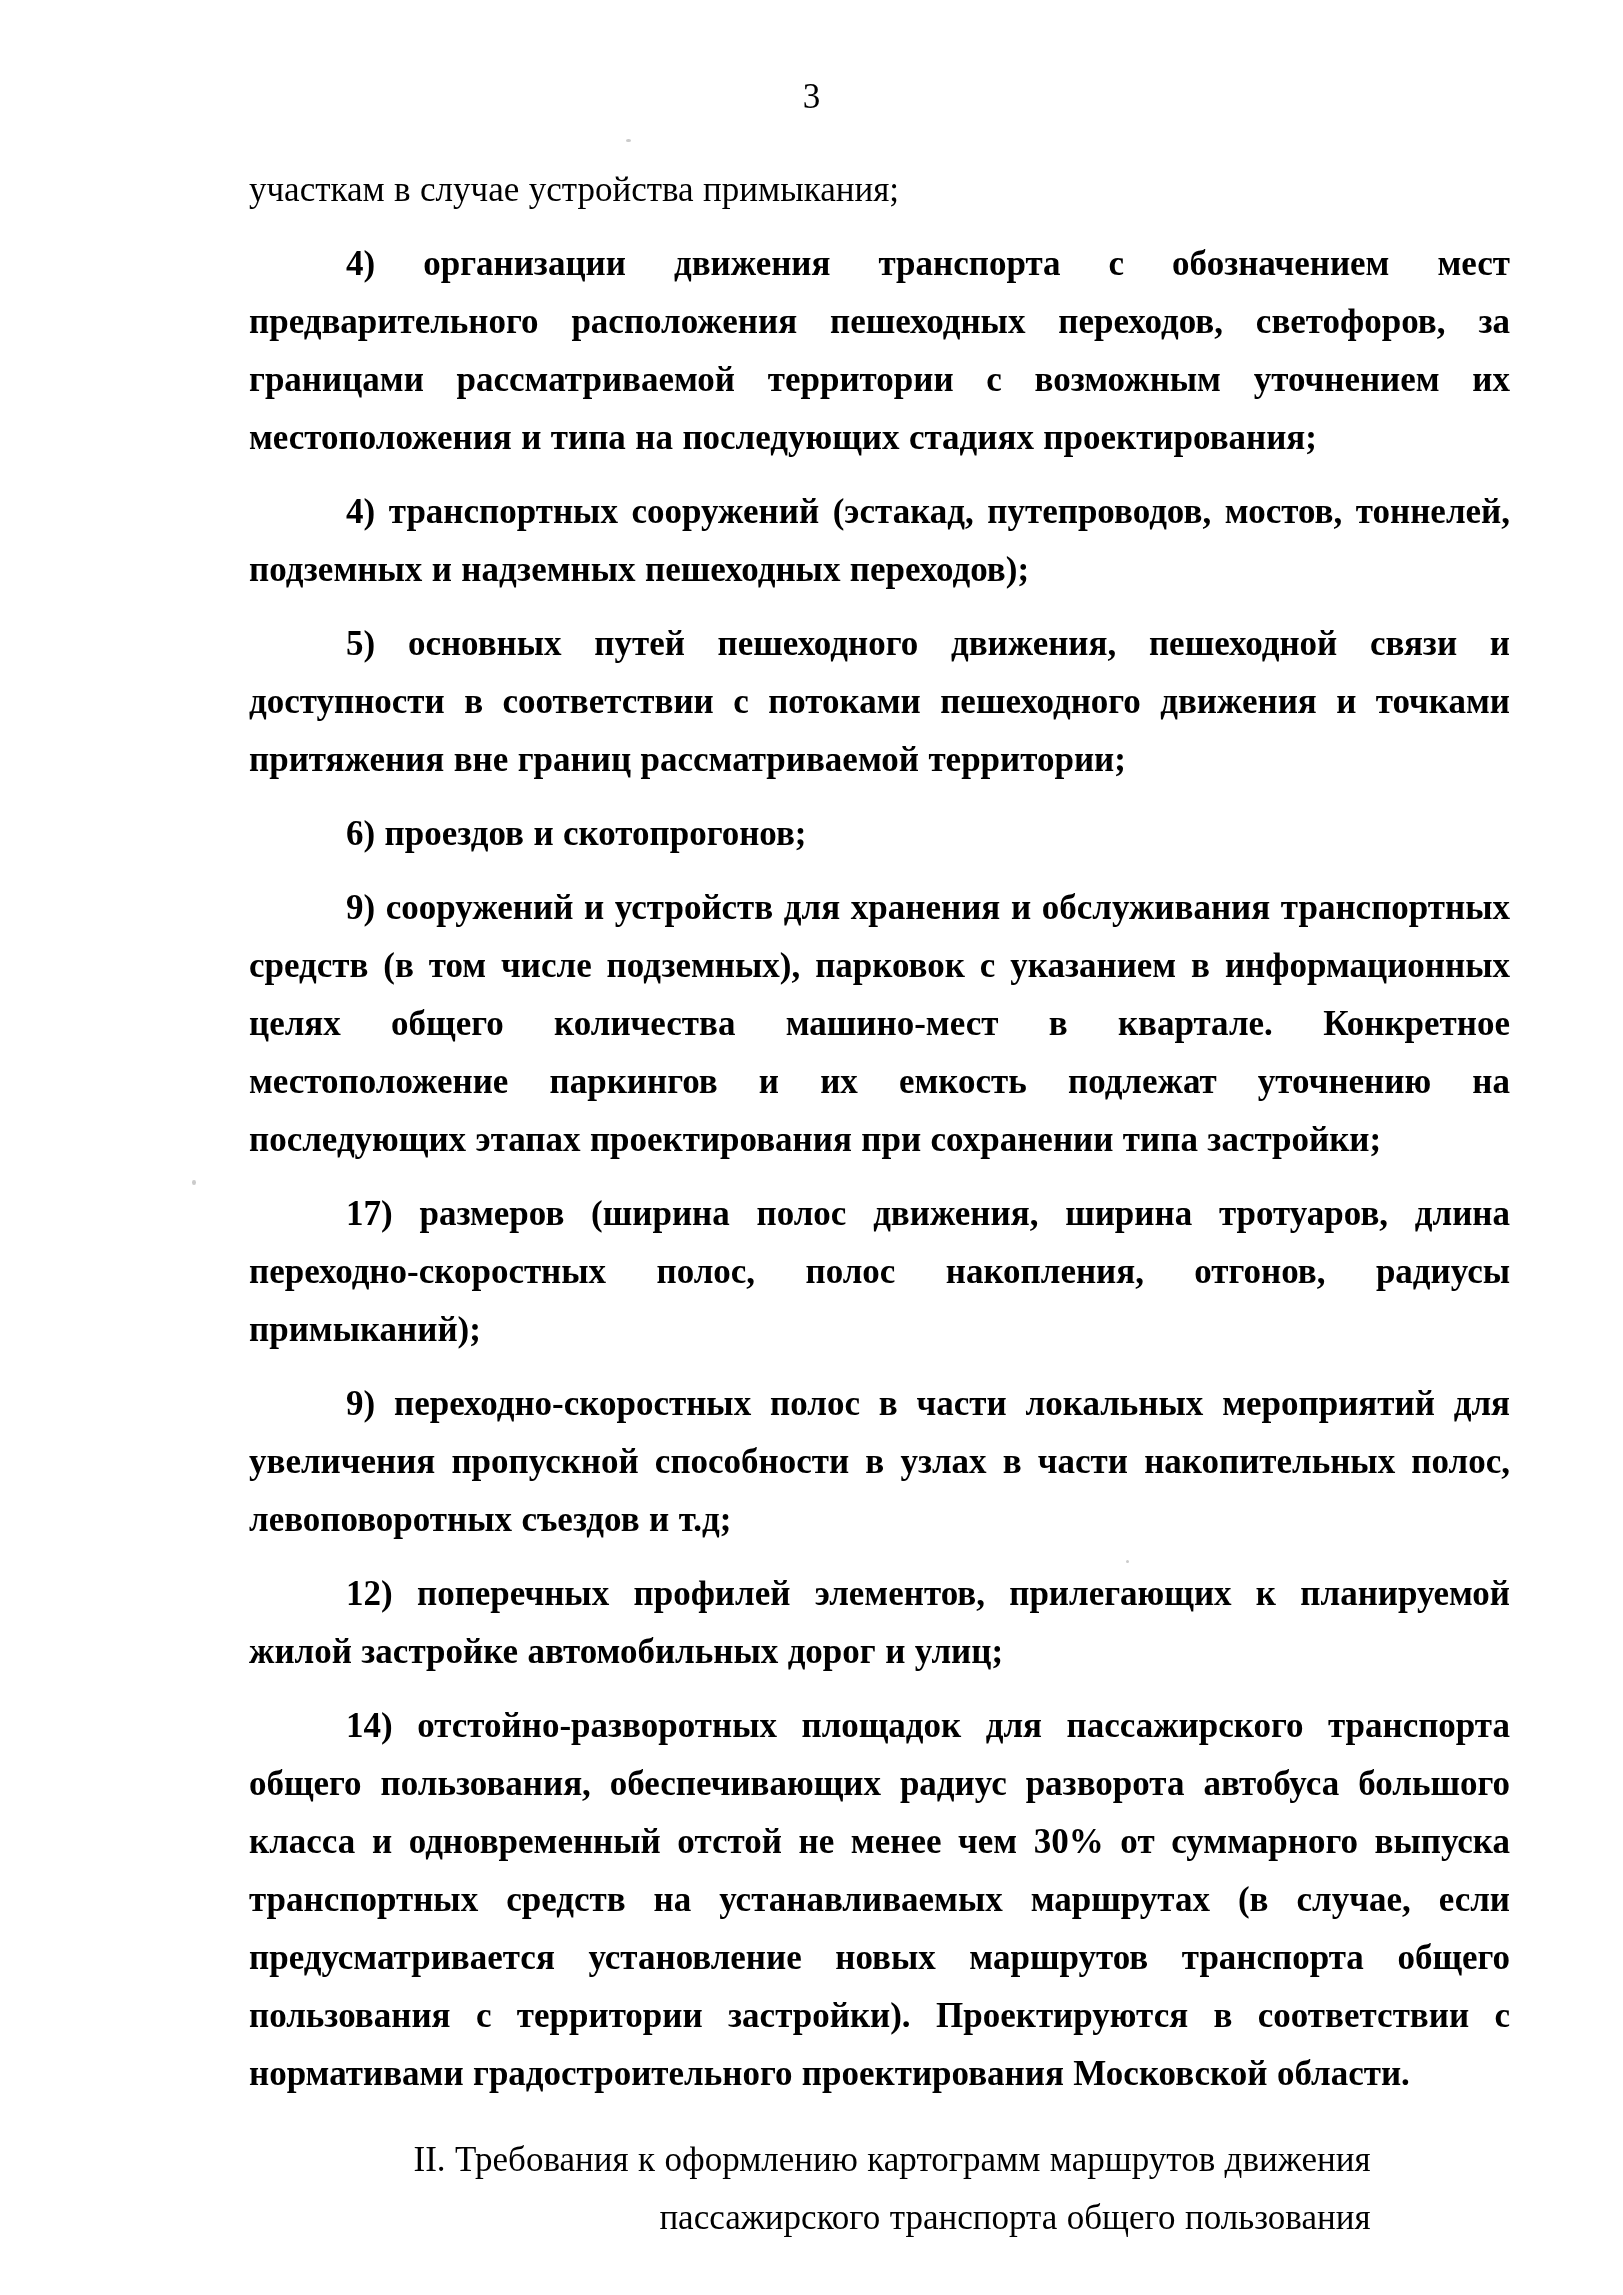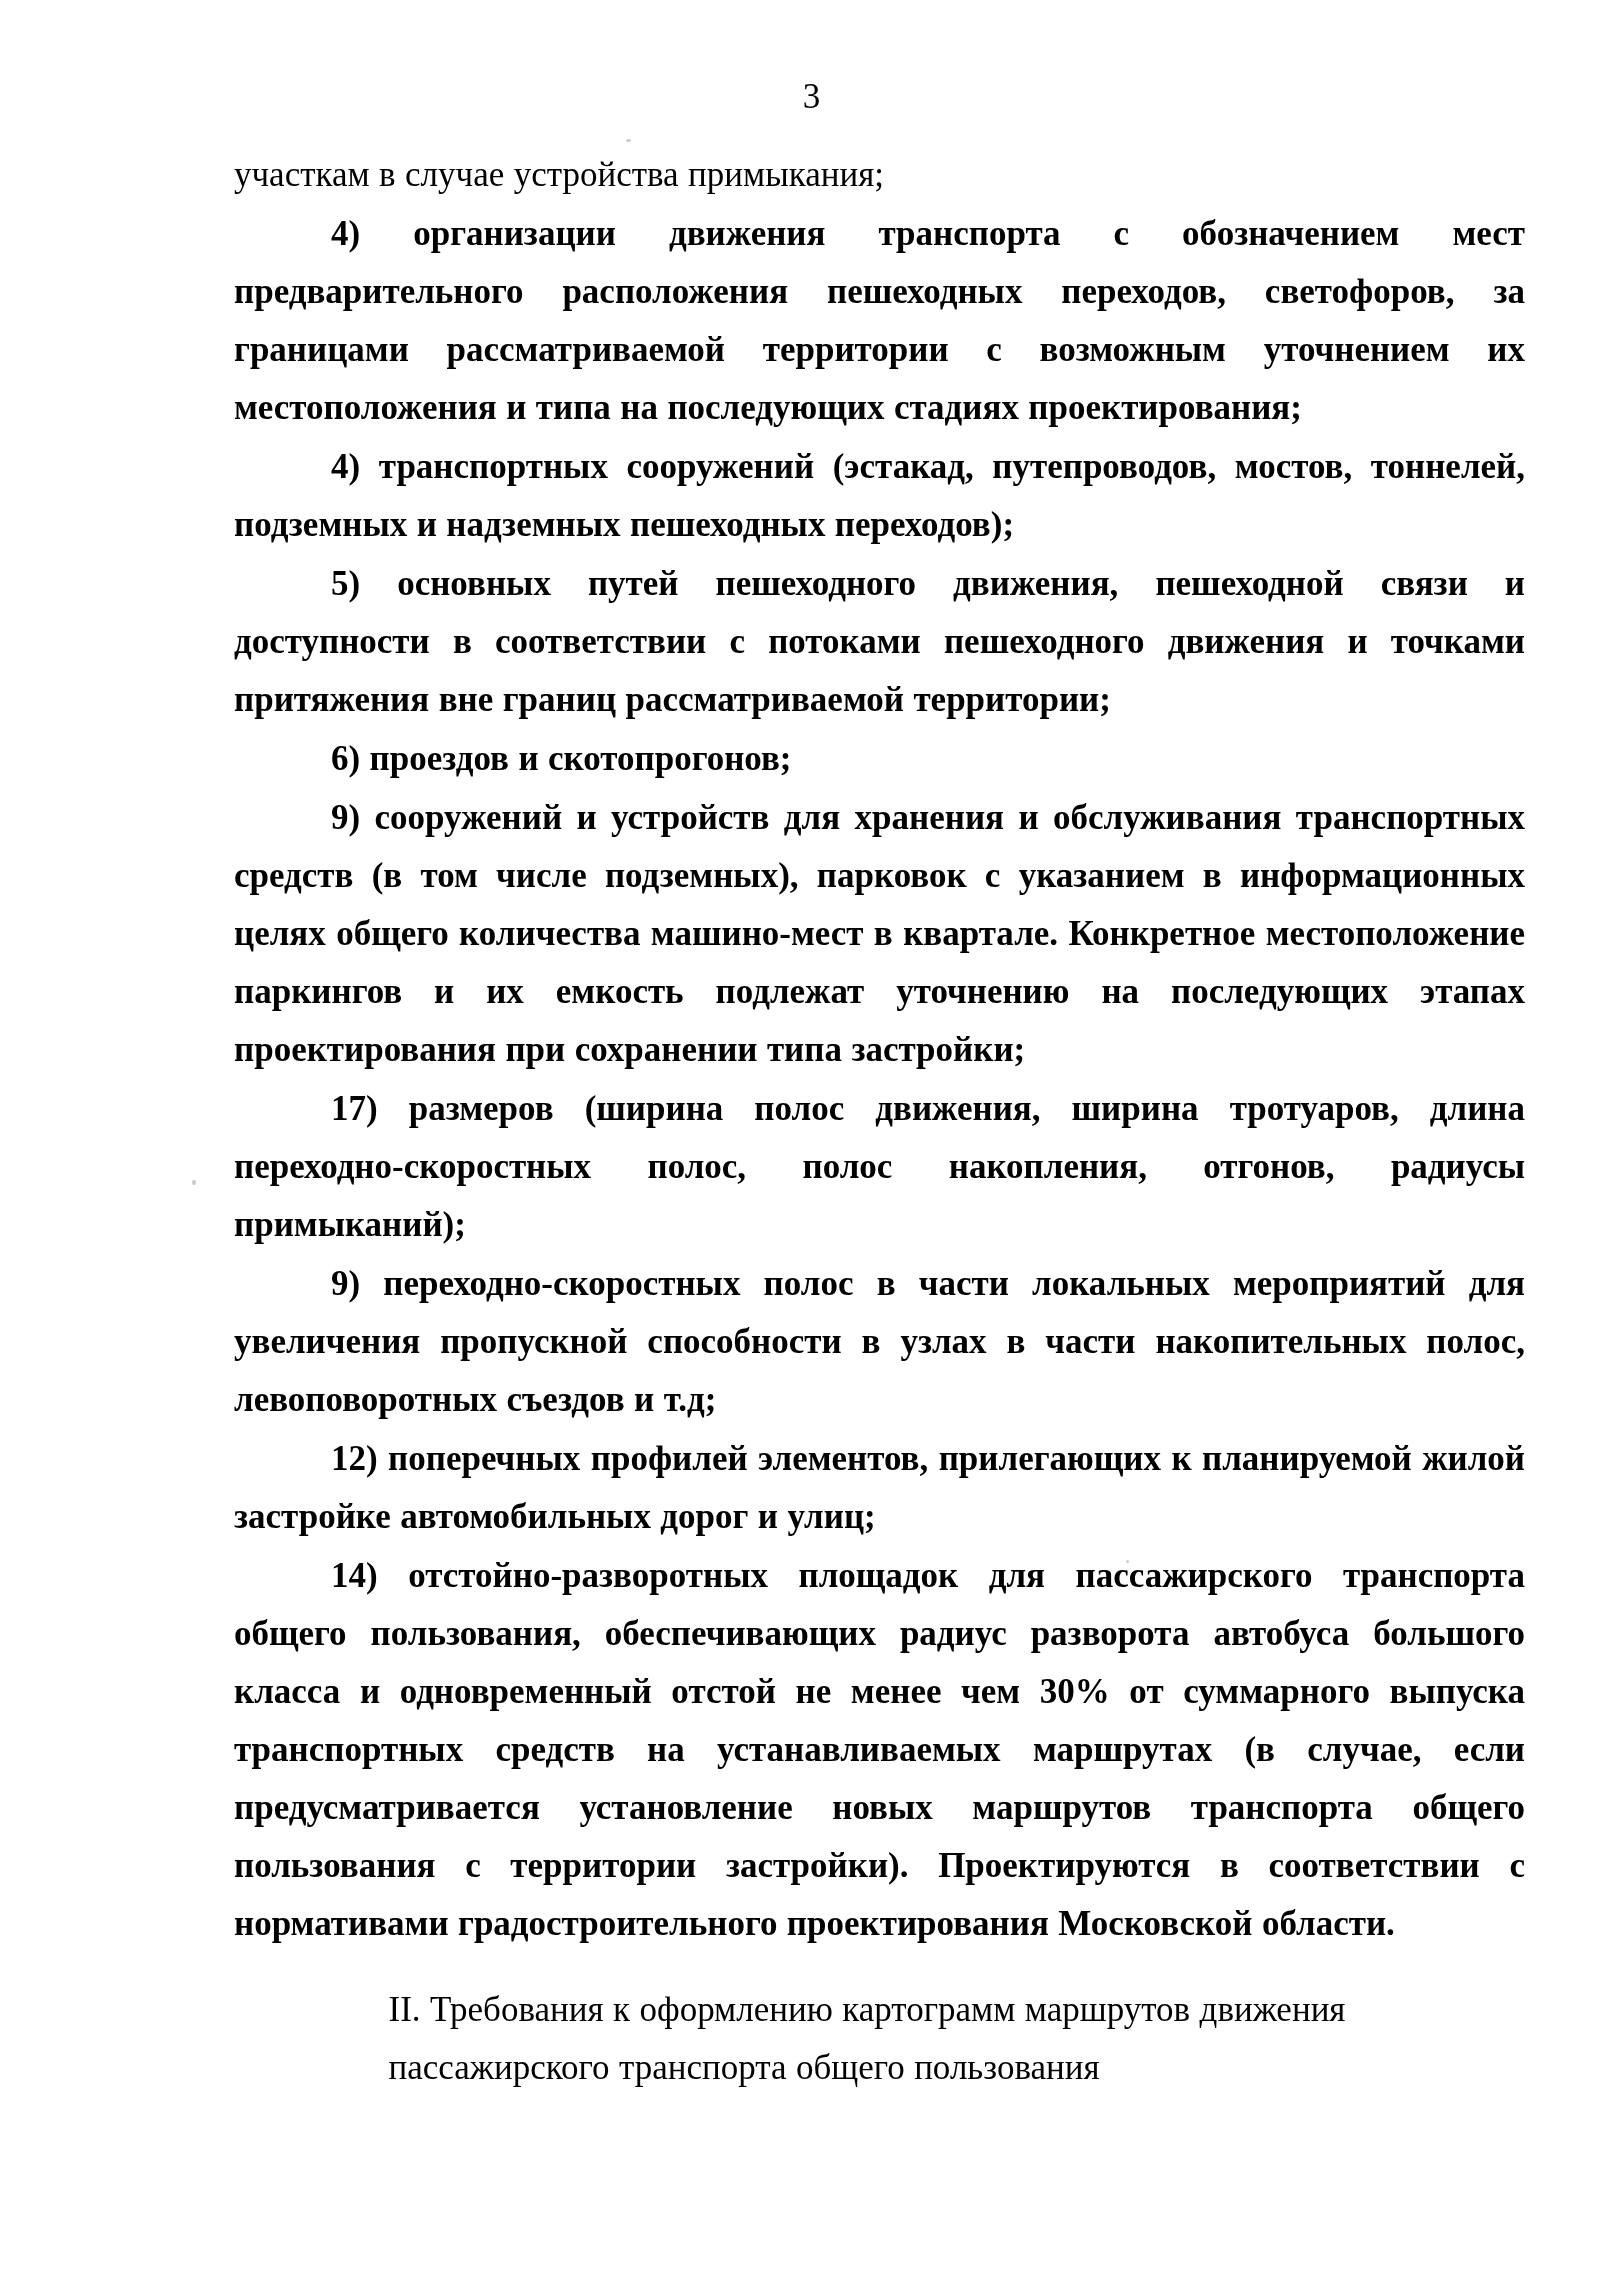--- a/index.html
+++ b/index.html
@@ -25,31 +25,31 @@
     font-size: 35px;
     line-height: 39px;
   }
   .doc-body {
     position: absolute;
     top: 145px;
     left: 233px;
     width: 1293px;
   }
   .para {
-    margin: 1px;
+    margin: 16px;
     font-size: 35px;
     line-height: 58px;
     text-align: justify;
     text-justify: inter-word;
     word-spacing: 0.7px;
   }
   .para.continuation { text-indent: 0; }
   .para.item { text-indent: 97px; font-weight: bold; }
   .para.heading {
-    text-align: left;
+    text-align: right;
     text-indent: 0;
     max-width: 982px;
     margin-left: auto;
     margin-right: auto;
     margin-top: 27.5px;
   }
   
   .speck {
     position: absolute;
     background: #6a6a6a;

